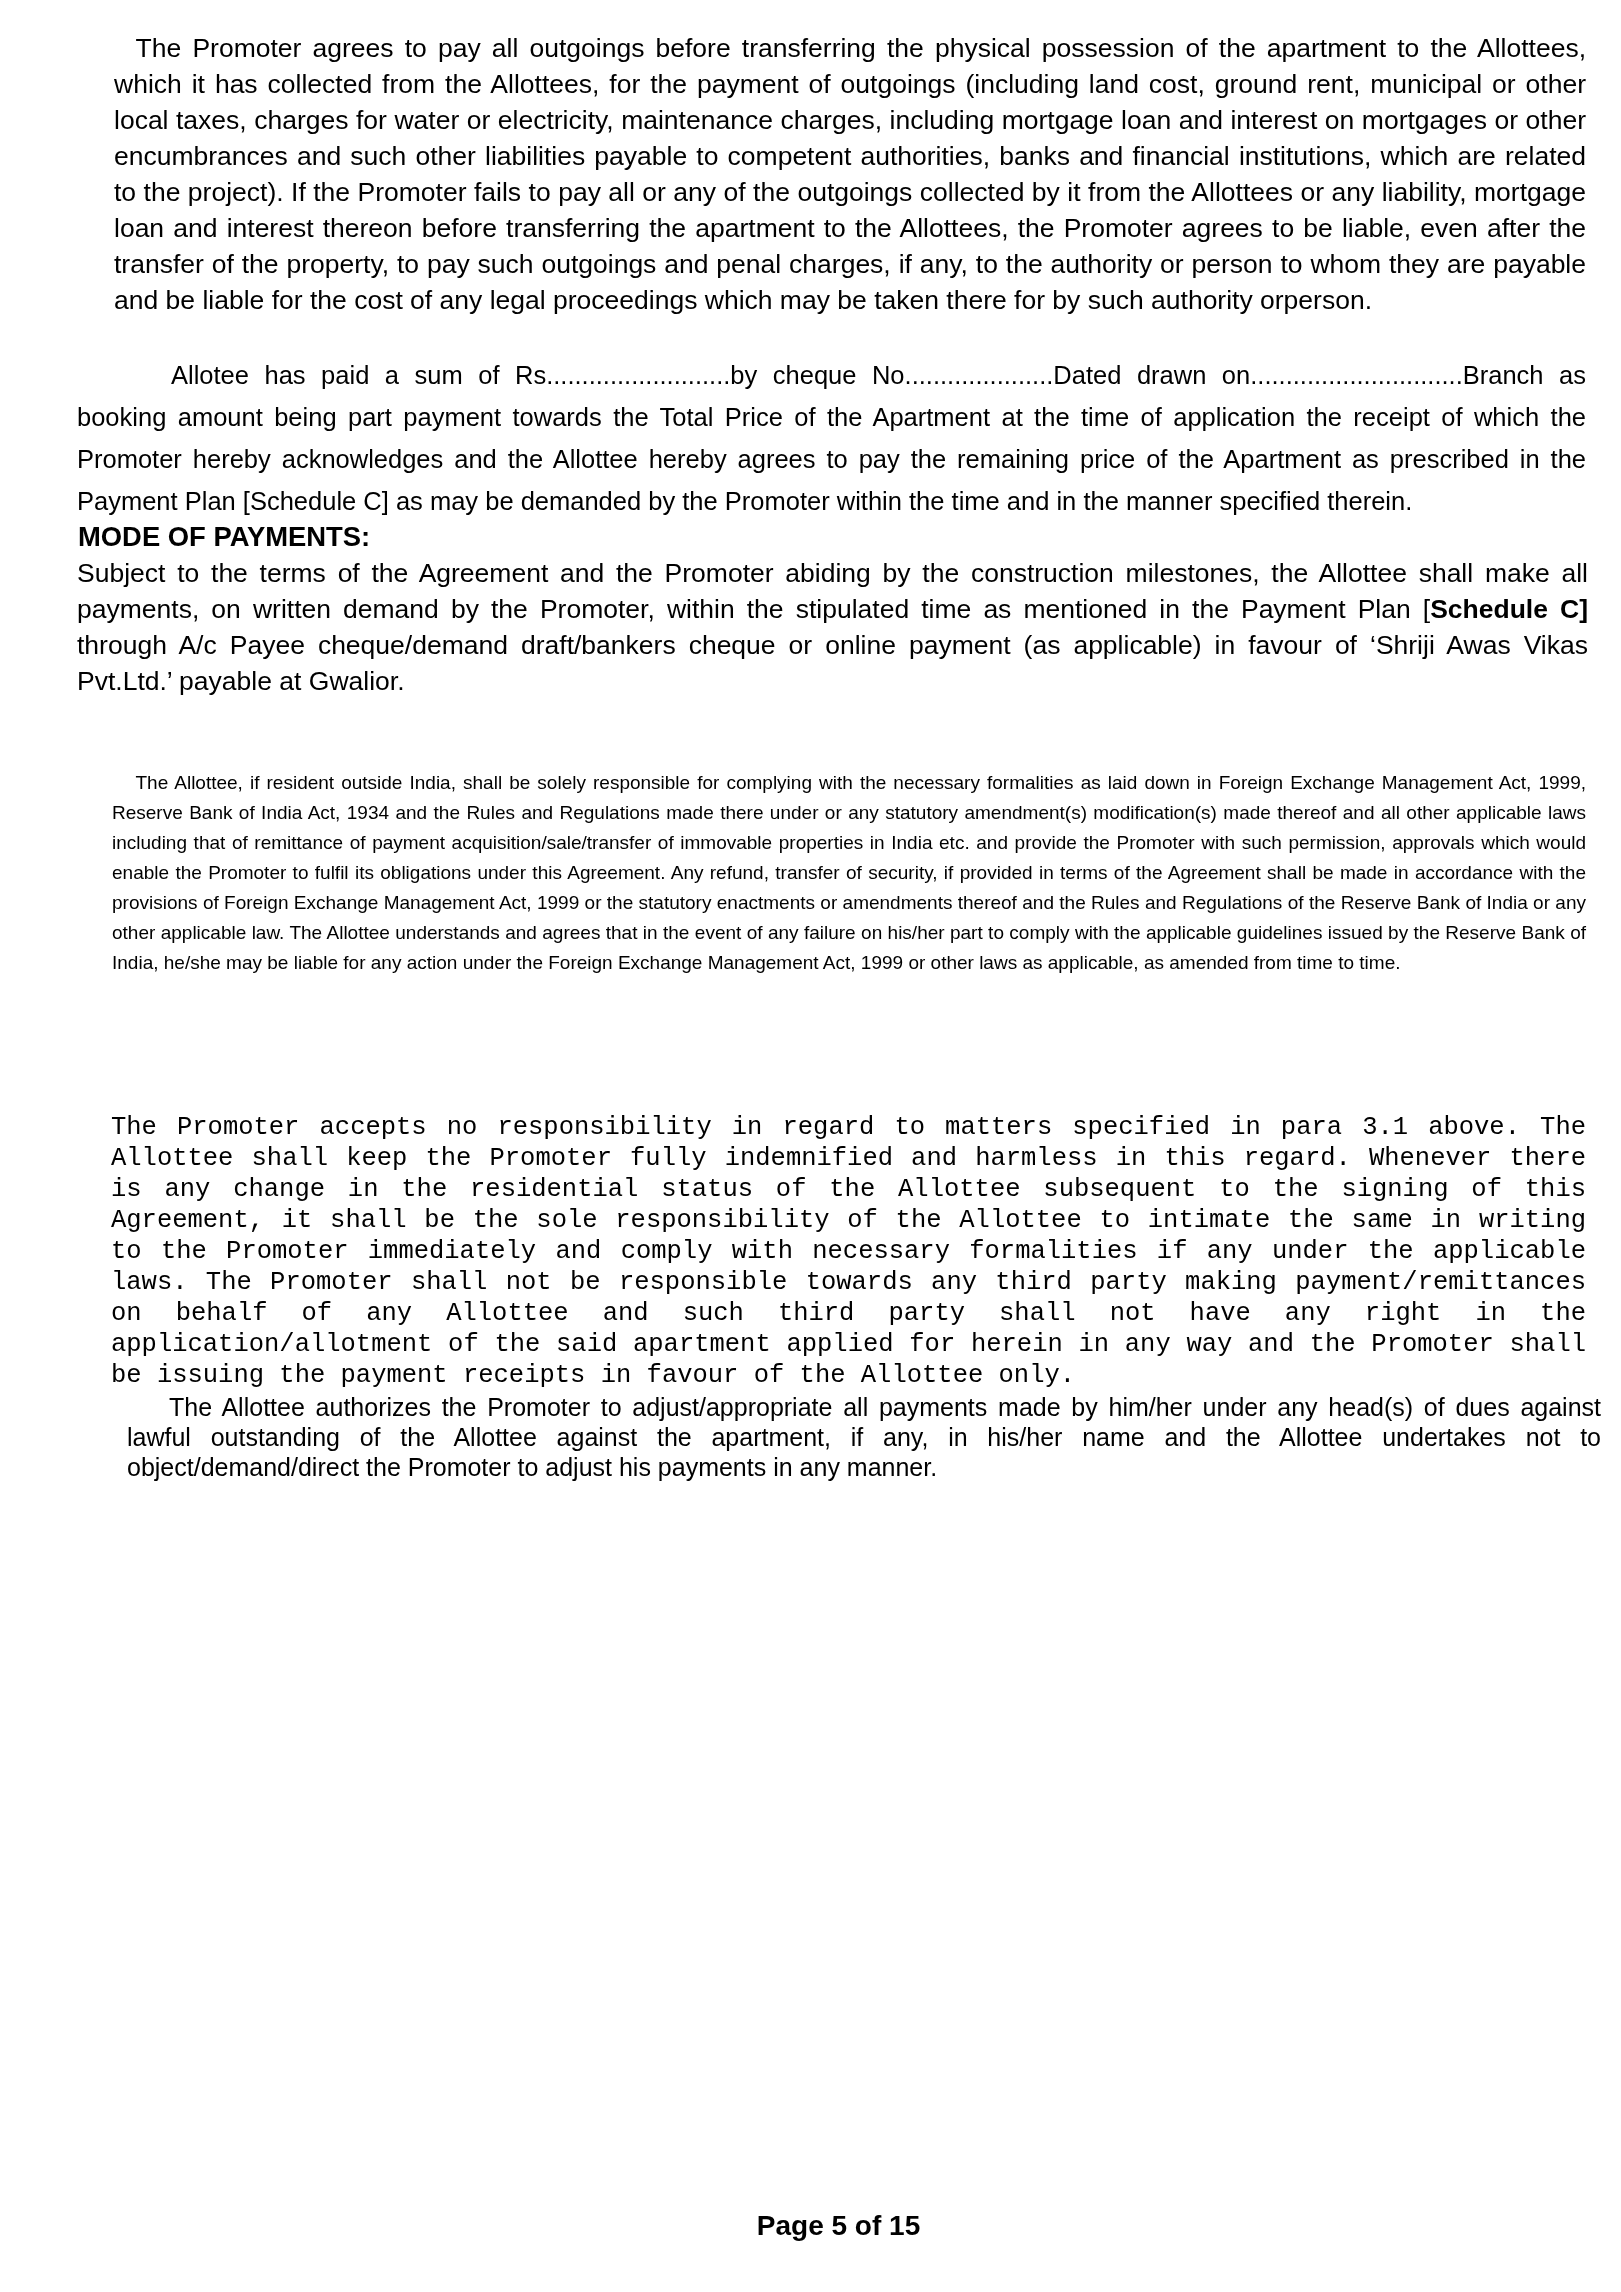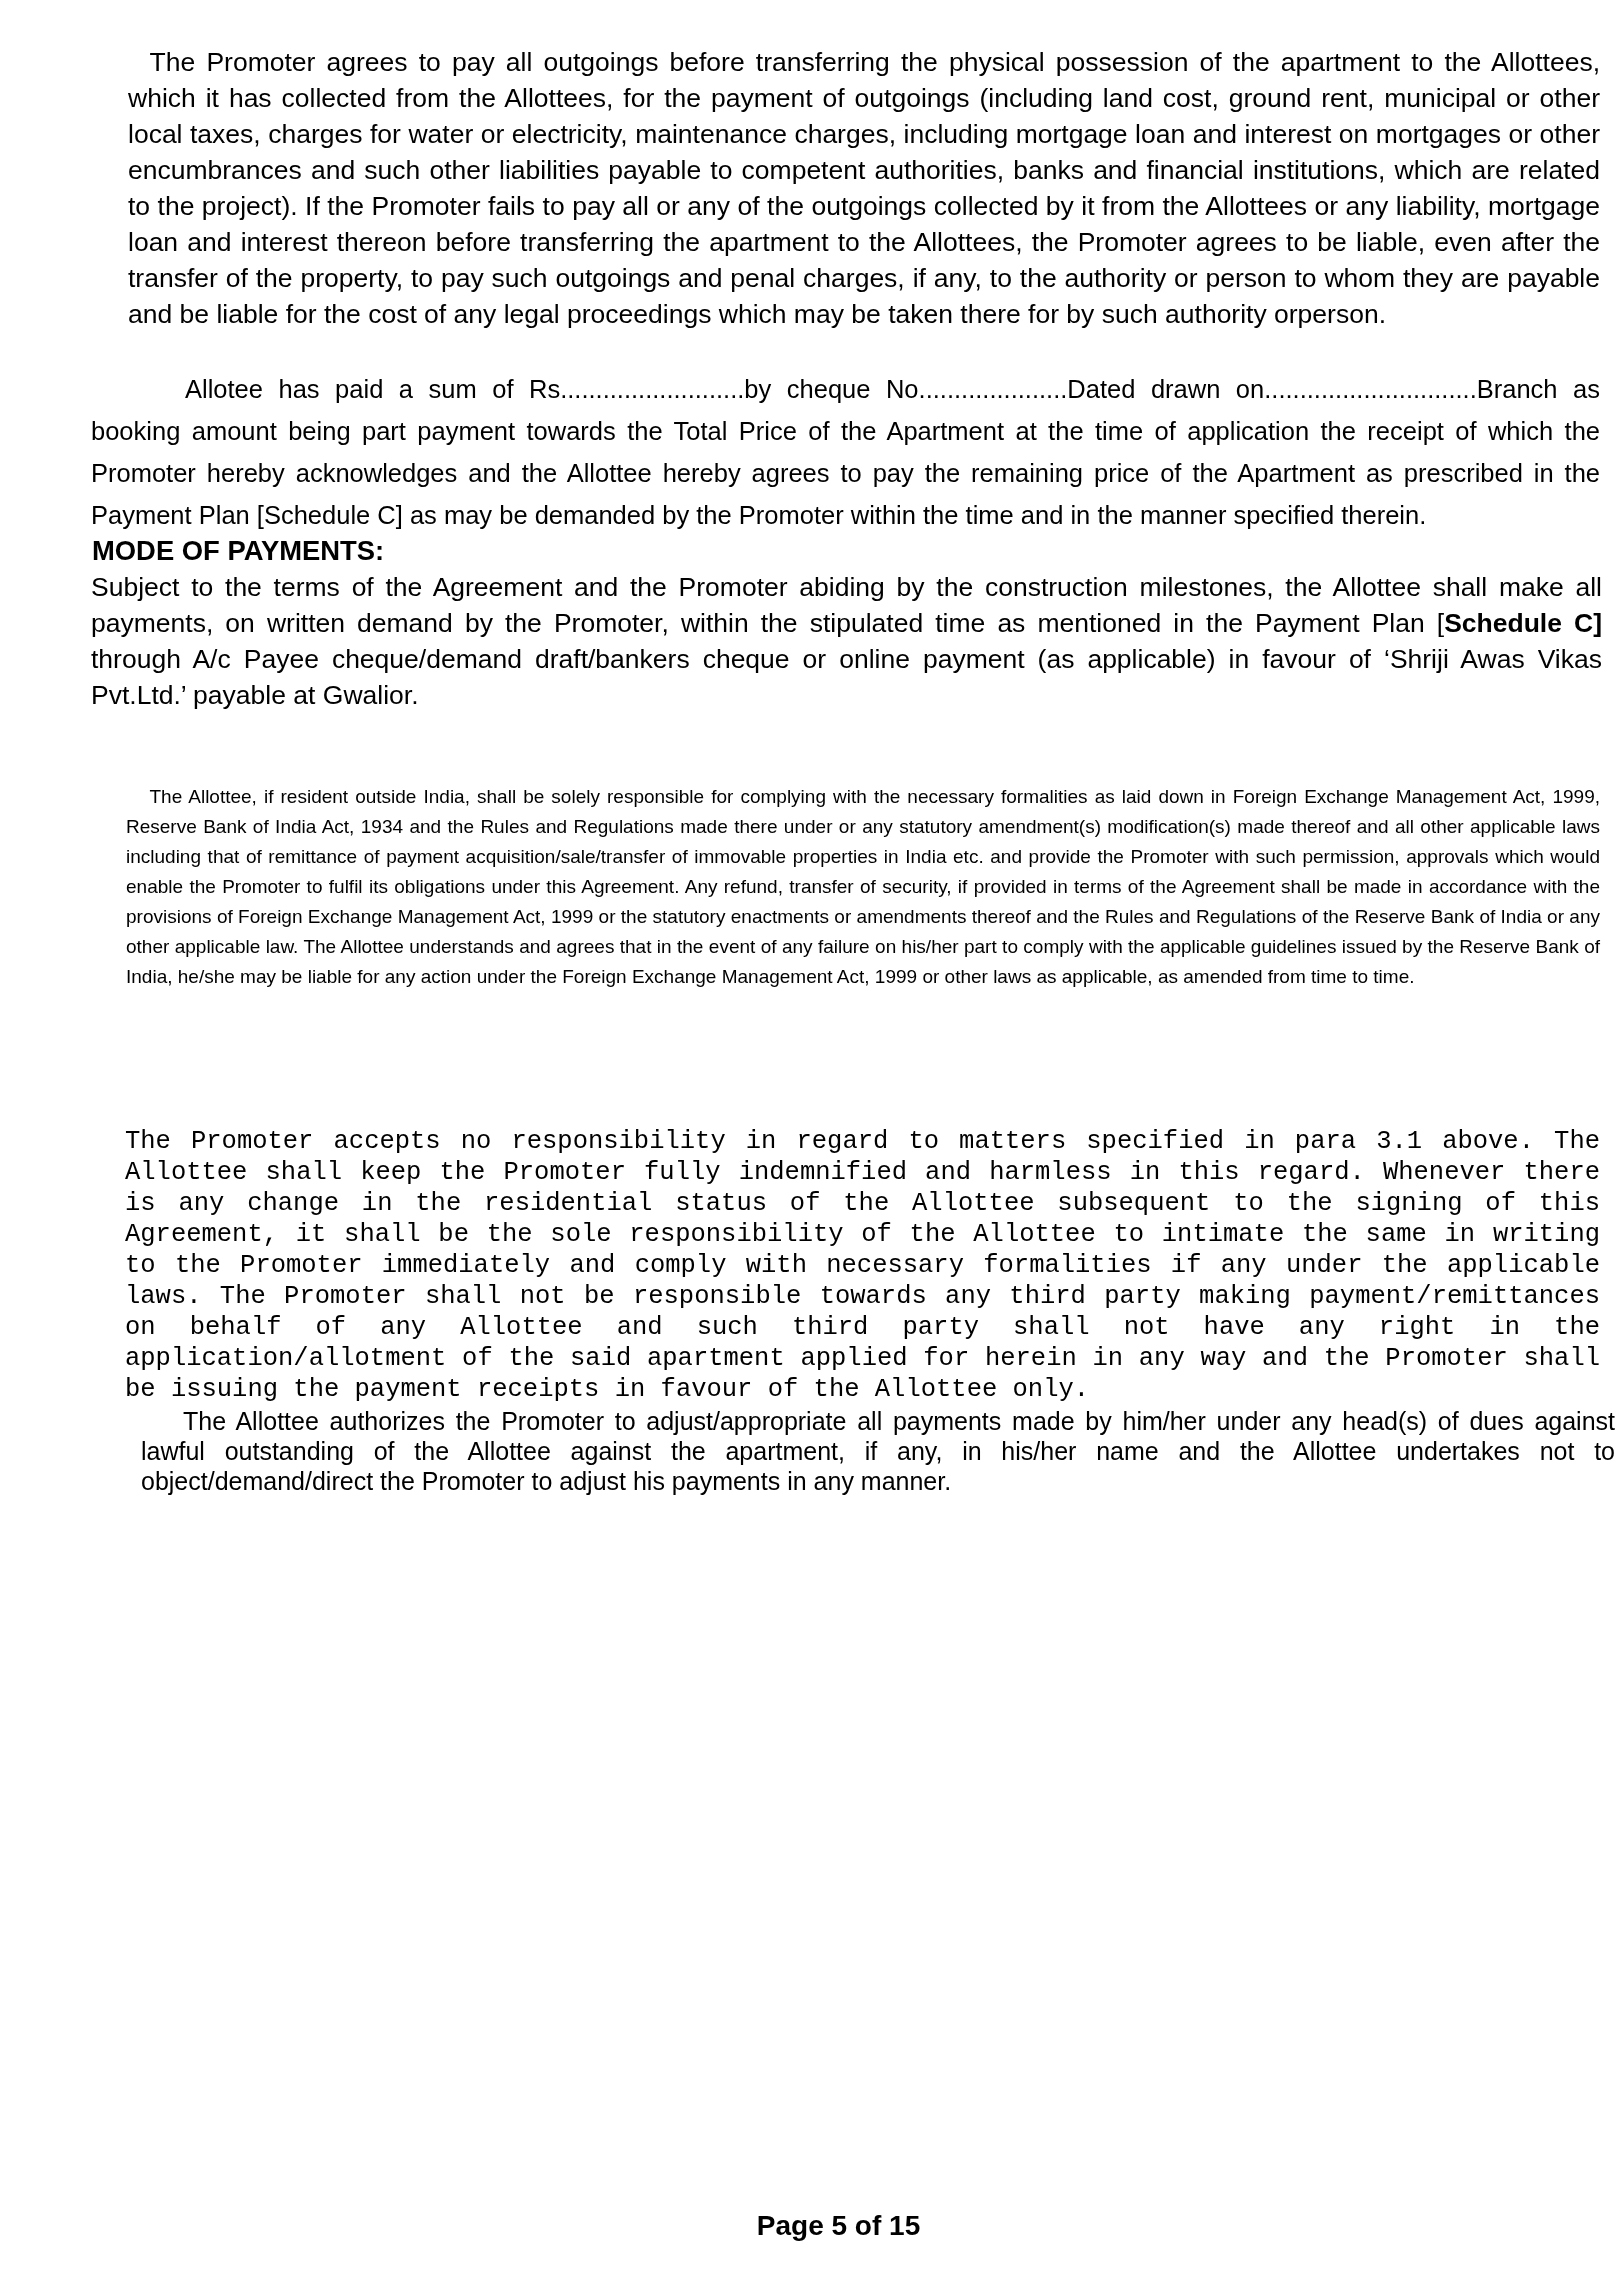--- a/index.html
+++ b/index.html
@@ -6,21 +6,21 @@
   .page {
     position: relative;
     width: 1621px;
     height: 2293px;
     margin: 0 auto;
     background: #ffffff;
     color: #000000;
     font-family: "Liberation Sans", "DejaVu Sans", sans-serif;
     overflow: hidden;
   }
-  .page p { margin: 17px; }
+  .page p { margin: 3px; }
 
   
   .para-outgoings {
     position: absolute;
     left: 111px; width: 1472px; top: 26.5px;
     font-size: 26.5px; line-height: 36px;
     text-align: justify; text-indent: 21.6px;
   }
   
   .para-booking {

